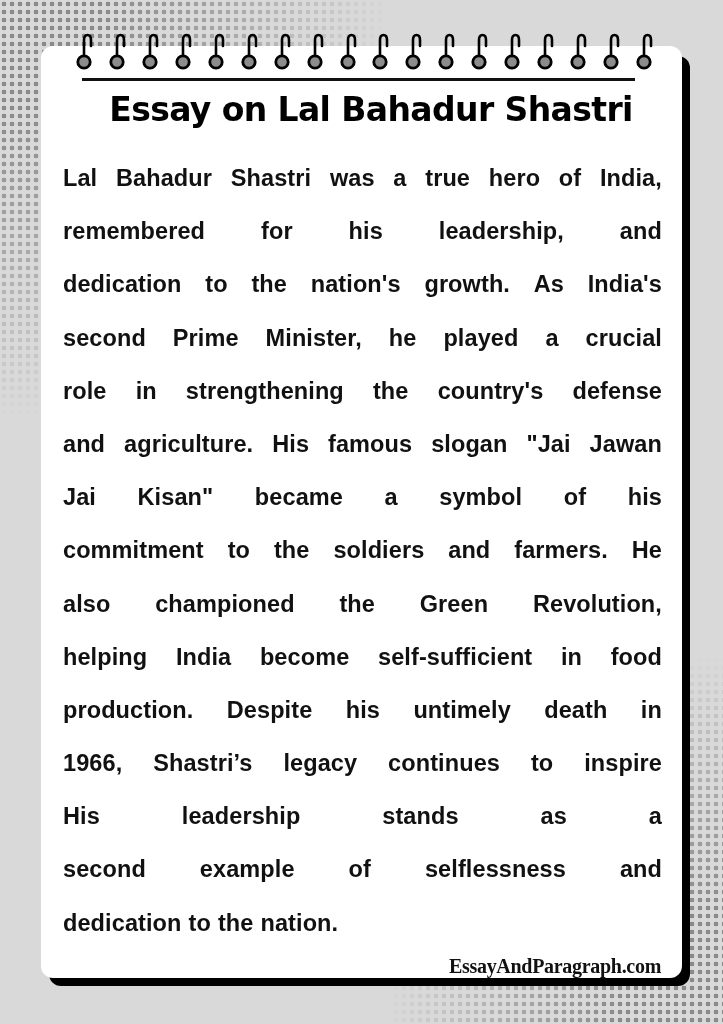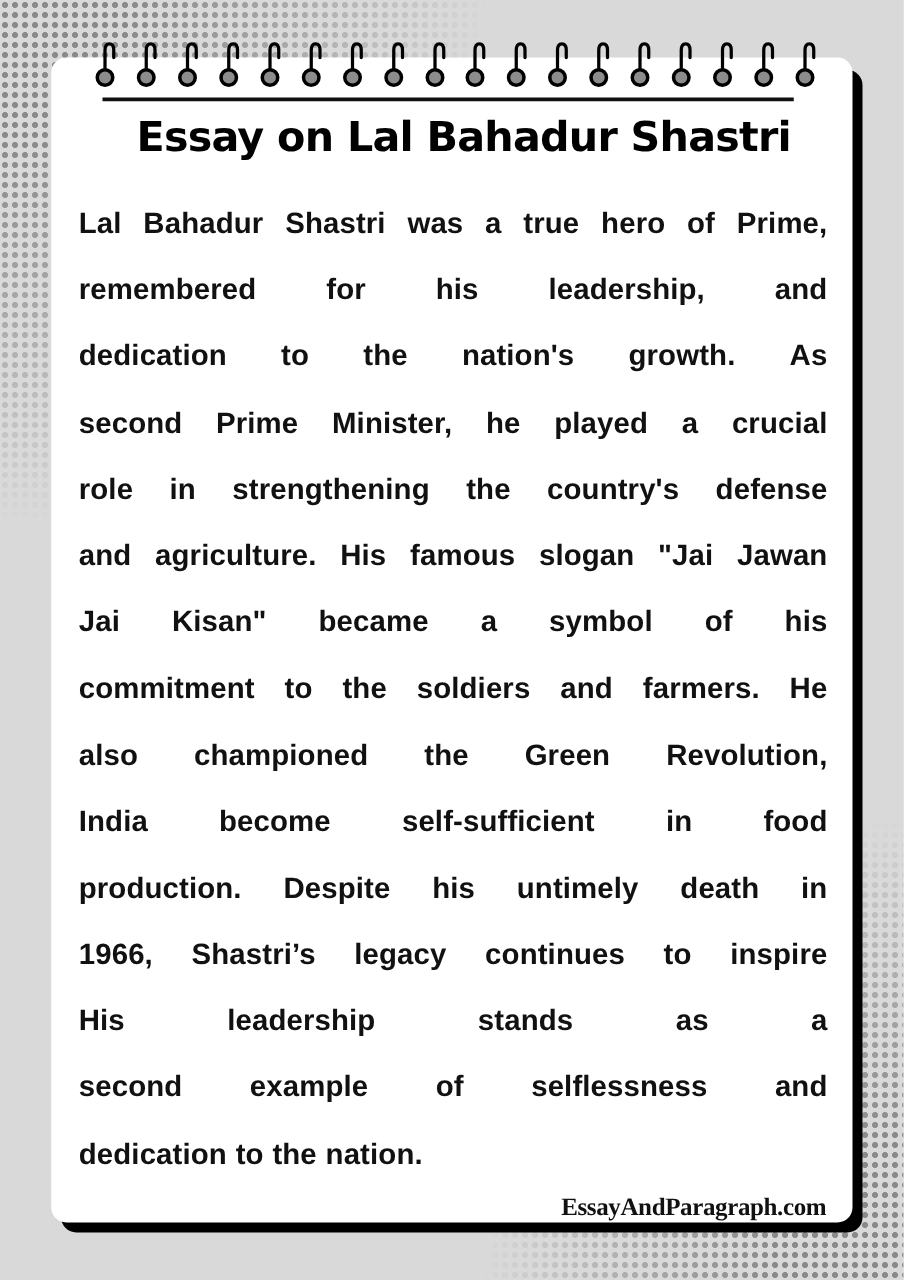--- a/index.html
+++ b/index.html
@@ -188,40 +188,41 @@
     <div class="body-line">
       <div class="line-inner">
         <span>Lal</span>
         <span>Bahadur</span>
         <span>Shastri</span>
         <span>was</span>
         <span>a</span>
         <span>true</span>
         <span>hero</span>
         <span>of</span>
-        <span>Prime,</span>
+        <span>India,</span>
       </div>
     </div>
     <div class="body-line">
       <div class="line-inner">
         <span>remembered</span>
         <span>for</span>
         <span>his</span>
         <span>leadership,</span>
         <span>and</span>
       </div>
     </div>
     <div class="body-line">
       <div class="line-inner">
         <span>dedication</span>
         <span>to</span>
         <span>the</span>
         <span>nation's</span>
         <span>growth.</span>
         <span>As</span>
+        <span>India's</span>
       </div>
     </div>
     <div class="body-line">
       <div class="line-inner">
         <span>second</span>
         <span>Prime</span>
         <span>Minister,</span>
         <span>he</span>
         <span>played</span>
         <span>a</span>
@@ -275,20 +276,21 @@
       <div class="line-inner">
         <span>also</span>
         <span>championed</span>
         <span>the</span>
         <span>Green</span>
         <span>Revolution,</span>
       </div>
     </div>
     <div class="body-line">
       <div class="line-inner">
+        <span>helping</span>
         <span>India</span>
         <span>become</span>
         <span>self-sufficient</span>
         <span>in</span>
         <span>food</span>
       </div>
     </div>
     <div class="body-line">
       <div class="line-inner">
         <span>production.</span>

